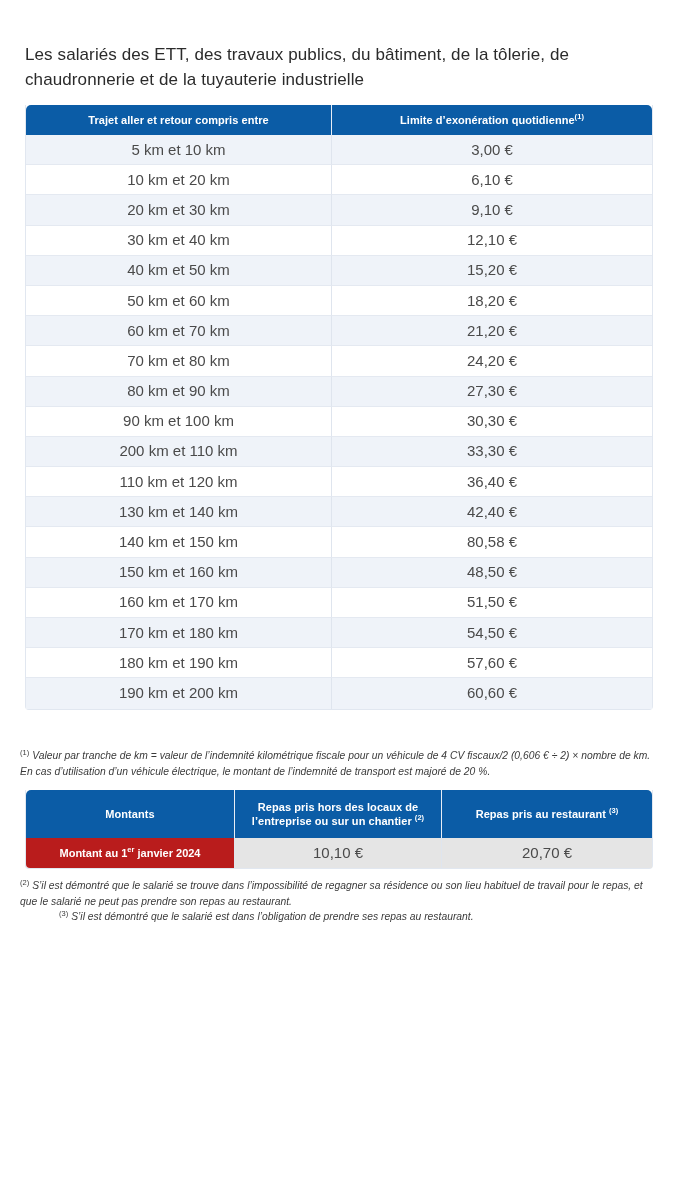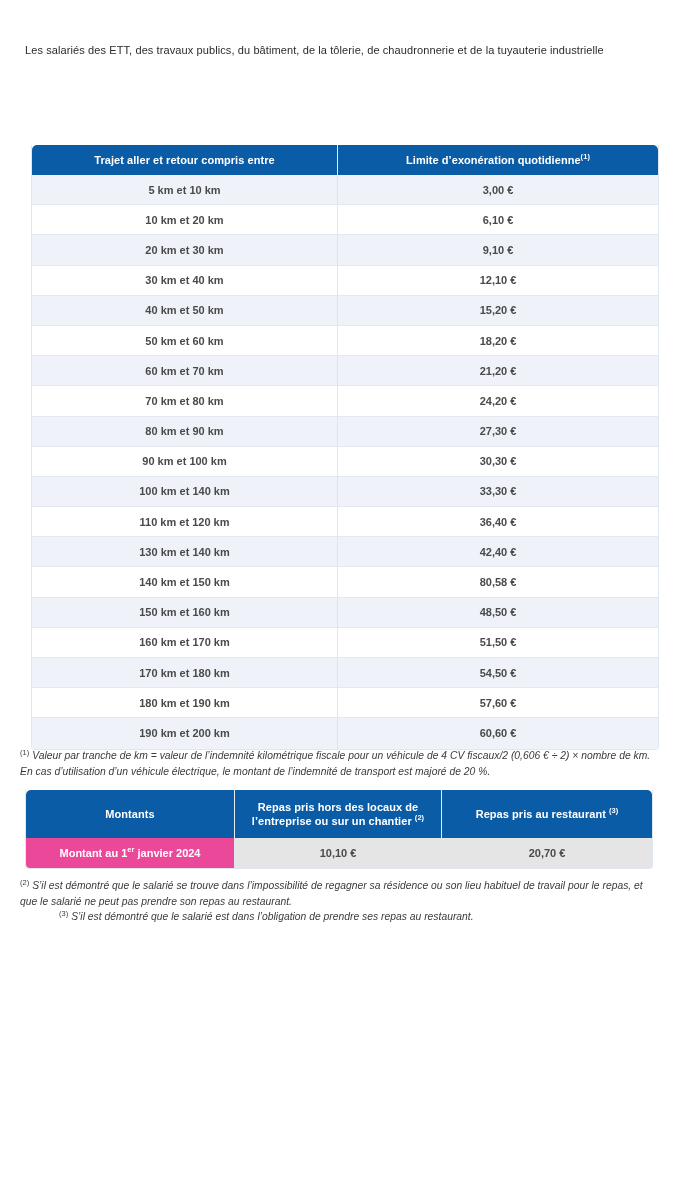--- a/index.html
+++ b/index.html
@@ -19,21 +19,21 @@
     padding: 0;
     overflow: hidden;
   }
 
   
   .page-title {
     position: absolute;
     left: 25px;
     top: 31px;
     width: 620px;
-    font-size: 11px;
+    font-size: 17px;
     line-height: 25px;
     color: #2b2b2b;
     font-weight: 400;
     letter-spacing: 0.1px;
   }
 
   
   .tbl {
     position: absolute;
     border-collapse: separate;
@@ -47,40 +47,38 @@
     font-size: 11px;
     font-weight: 700;
     text-align: center;
     padding: 8px 6px;
     line-height: 14px;
     border-right: 1px solid #e8eef6;
     letter-spacing: 0.05px;
   }
   .tbl th:last-child { border-right: none; }
   .tbl td {
-    font-size: 11px;
+    font-size: 15px;
     color: #4a4a4a;
     text-align: center;
     padding: 8px 6px;
     border-right: 1px solid #dfe5ee;
     border-bottom: 1px solid #e4e9f1;
     line-height: 14px;
-    font-weight: bold;
   }
   .tbl td:last-child { border-right: none; }
 
   
   #km-table {
-    left: 31px;
+    left: 25px;
     top: 105px;
     width: 626px;
     border: 1px solid #e1e7f0;
     border-top: none;
     border-radius: 0 0 4px 4px;
-    margin-top: 40px;
   }
   #km-table thead th:first-child { border-top-left-radius: 5px; }
   #km-table thead th:last-child  { border-top-right-radius: 5px; }
   #km-table tbody tr:nth-child(odd)  td { background: #eff3f9; }
   #km-table tbody tr:nth-child(even) td { background: #ffffff; }
   #km-table tbody tr:last-child td { border-bottom: none; }
   #km-table td { height: 30.2px; padding-top: 0; padding-bottom: 0; }
   #km-table col.c1 { width: 306px; }
   #km-table col.c2 { width: 320px; }
 
@@ -94,21 +92,21 @@
     border-radius: 0 0 4px 4px;
   }
   #meal-table thead th:first-child { border-top-left-radius: 5px; }
   #meal-table thead th:last-child  { border-top-right-radius: 5px; }
   #meal-table thead th { height: 48px; vertical-align: middle; }
   #meal-table col.m1 { width: 209px; }
   #meal-table col.m2 { width: 207px; }
   #meal-table col.m3 { width: 210px; }
   #meal-table tbody td { background: #e5e5e5; height: 30px; padding: 0 6px; }
   #meal-table tbody td.rowhead {
-    background: #ec4899;
+    background: #b91c1c;
     color: #ffffff;
     font-weight: 700;
     font-size: 11px;
     border-bottom: none;
     border-bottom-left-radius: 4px;
     margin-left: 47px;
   }
   #meal-table tbody tr:last-child td { border-bottom: none; }
 
   sup { font-size: 7.5px; vertical-align: super; line-height: 0; }
@@ -180,21 +178,21 @@
         </tr>
         <tr>
           <td>80 km et 90 km</td>
           <td>27,30 €</td>
         </tr>
         <tr>
           <td>90 km et 100 km</td>
           <td>30,30 €</td>
         </tr>
         <tr>
-          <td>100 km et 140 km</td>
+          <td>200 km et 110 km</td>
           <td>33,30 €</td>
         </tr>
         <tr>
           <td>110 km et 120 km</td>
           <td>36,40 €</td>
         </tr>
         <tr>
           <td>130 km et 140 km</td>
           <td>42,40 €</td>
         </tr>

